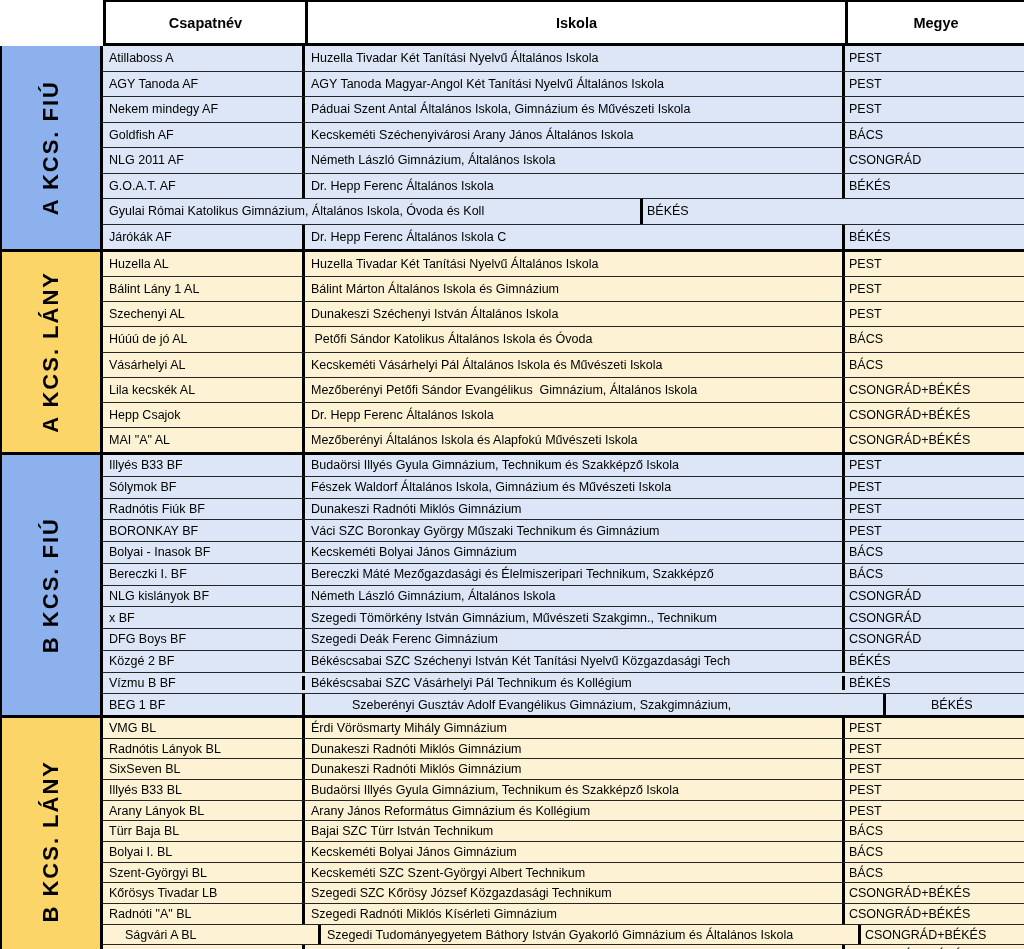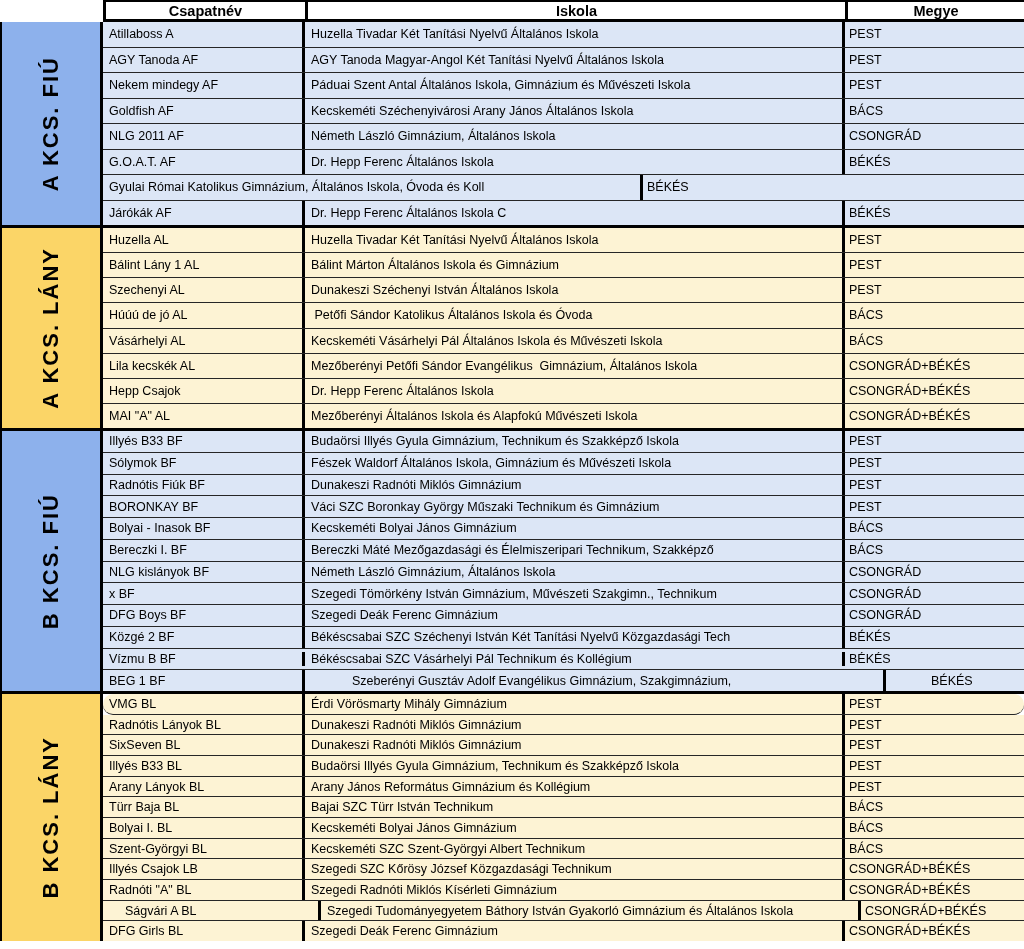--- a/index.html
+++ b/index.html
@@ -2,21 +2,21 @@
 <html><head>
 <meta charset="utf-8">
 <style>
   html,body{margin:0;padding:0;background:#fff;}
   .page{
     width:1024px;height:949px;overflow:hidden;background:#ffffff;
     font-family:"Liberation Sans",sans-serif;color:#000;
     position:relative;
   }
   
-  .header-row{display:flex;height:22px;}
+  .header-row{display:flex;height:46px;}
   .corner{width:103px;background:#fff;}
   .hcell{
     box-sizing:border-box;
     border-top:2px solid #000;
     border-bottom:3px solid #000;
     border-left:3px solid #000;
     display:flex;align-items:center;justify-content:center;
     font-weight:bold;font-size:14.5px;background:#fff;
   }
   .hcell.team{width:202px;}
@@ -387,21 +387,21 @@
               <span>BÉKÉS</span>
             </div>
           </div>
         </div>
       </div>
       <div class="section bordered" style="height: 250px;">
         <div class="group-cell" style="background: rgb(251, 213, 103);">
           <span class="group-text">B KCS. LÁNY</span>
         </div>
         <div class="rows">
-          <div class="row" style="background: rgb(253, 243, 212); border-radius: 10px;">
+          <div class="row" style="background: rgb(253, 243, 212);">
             <div class="cell cell-team">
               <span>VMG BL</span>
             </div>
             <div class="cell cell-school">
               <span>Érdi Vörösmarty Mihály Gimnázium</span>
             </div>
             <div class="cell cell-county">
               <span>PEST</span>
             </div>
           </div>
@@ -477,21 +477,21 @@
             </div>
             <div class="cell cell-school">
               <span>Kecskeméti SZC Szent-Györgyi Albert Technikum</span>
             </div>
             <div class="cell cell-county">
               <span>BÁCS</span>
             </div>
           </div>
           <div class="row" style="background: rgb(253, 243, 212);">
             <div class="cell cell-team">
-              <span>Illyés Csajok LB</span>
+              <span>Kőrösys Tivadar LB</span>
             </div>
             <div class="cell cell-school">
               <span>Szegedi SZC Kőrösy József Közgazdasági Technikum</span>
             </div>
             <div class="cell cell-county">
               <span>CSONGRÁD+BÉKÉS</span>
             </div>
           </div>
           <div class="row" style="background: rgb(253, 243, 212);">
             <div class="cell cell-team">

